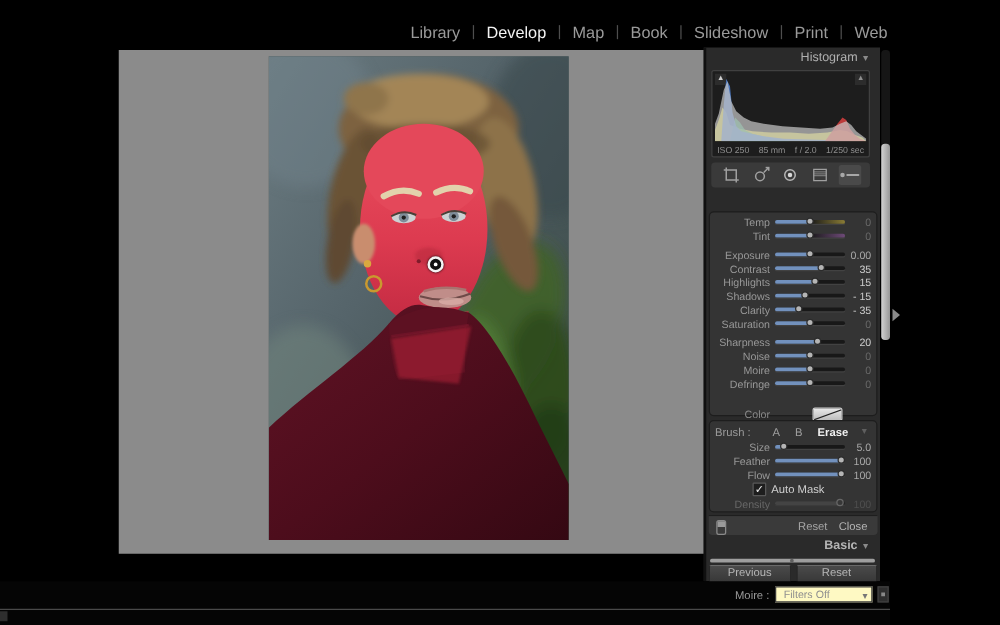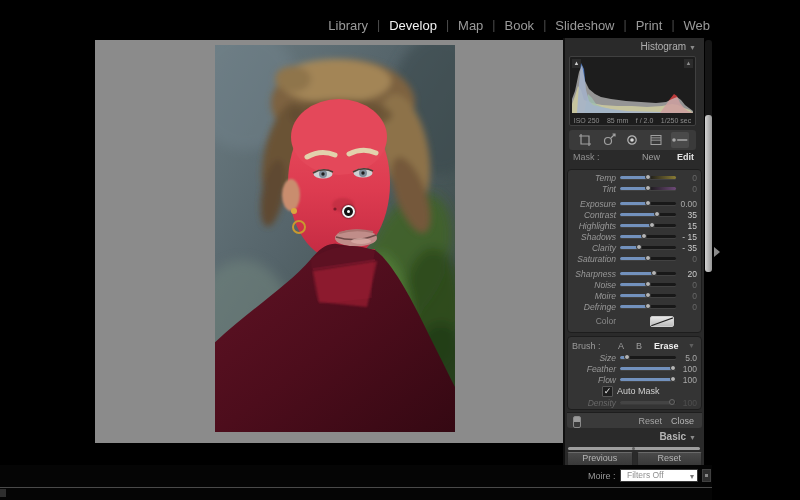--- a/index.html
+++ b/index.html
@@ -52,34 +52,34 @@
   .grow-head{display:flex;align-items:center;height:13px;font-size:9px;position:relative;}
   .gh-label{color:#9a9a9a;}
   .gh-value{color:#b8b8b8;margin-left:14px;}
   .gh-tri{position:absolute;right:2px;font-size:7px;color:#9a9a9a;}
   .gh-tri.dim{color:#5f5f5f;}
   .brush-modes{position:absolute;left:46px;display:flex;gap:12px;font-size:9px;}
   .bmode{color:#9f9f9f;}
   .bmode.sel{color:#f0f0f0;font-weight:bold;}
   .srow{display:flex;align-items:center;height:11px;}
   .srow.disabled{opacity:.5;}
-  .slab{width:44px;text-align:right;font-size:8.5px;color:#989898;flex:none;font-style:italic;}
+  .slab{width:44px;text-align:right;font-size:8.5px;color:#989898;flex:none;}
   .strack{position:relative;width:56px;height:3px;margin:0 4px;background:#181818;border-radius:2px;
     box-shadow:0 1px 0 rgba(255,255,255,.07);flex:none;}
   .strack.temp{background:linear-gradient(to right,#181818 50%,#8a7c35 100%);}
   .strack.tint{background:linear-gradient(to right,#181818 50%,#6e4a78 100%);}
   .sfill{position:absolute;left:0;top:0;height:3px;background:#7291bd;border-radius:2px;}
   .sthumb{position:absolute;top:-2px;width:6px;height:6px;margin-left:-3px;border-radius:50%;
     background:#b5b5b5;border:1px solid #2c2c2c;box-sizing:border-box;}
   .sthumb.hollow{background:#3a3a3a;border-color:#9a9a9a;}
   .sval{flex:1;text-align:right;font-size:8.5px;color:#a8a8a8;}
   .sval.dim{color:#686868;}
   .sval.bright{color:#cccccc;}
   .sgap{height:4px;}
-  .color-row{display:flex;align-items:center;height:14px;margin-top:2px;}
+  .color-row{display:flex;align-items:center;height:14px;margin-top:12px;}
   .color-label{width:44px;text-align:right;font-size:8.5px;color:#8a8a8a;}
   .swatch{margin-left:34px;width:22px;height:9px;border:1px solid #cfcfcf;border-radius:2px;
     background:linear-gradient(#e8e8e8,#bdbdbd);position:relative;overflow:hidden;}
   .swatch::after{content:"";position:absolute;left:-2px;top:4px;width:28px;height:1px;background:#222;
     transform:rotate(-20deg);}
   .automask-row{display:flex;align-items:center;height:12px;padding-left:30px;}
   .cbx{width:9px;height:9px;background:#1e1e1e;border:1px solid #585858;border-radius:1px;
     color:#e8e8e8;font-size:9px;line-height:8px;text-align:center;margin-right:4px;}
   .am-label{font-size:9px;color:#cfcfcf;}
   .panel-footer{position:absolute;left:2px;top:374px;width:135px;height:16px;background:#3a3a3a;
@@ -96,21 +96,21 @@
     border-top-color:#6a6a6a;border-radius:2px;color:#b5b5b5;font-size:9px;line-height:11px;text-align:center;}
   
   .vtrack{position:absolute;left:705px;top:40px;width:7px;height:232px;background:#161616;border-radius:3px;}
   .vthumb{position:absolute;left:705px;top:115px;width:7px;height:157px;border-radius:3px;
     background:linear-gradient(90deg,#d2d2d2,#969696);}
   .collapse-arrow{position:absolute;left:714px;top:247px;width:0;height:0;
     border-left:6px solid #8a8a8a;border-top:5px solid transparent;border-bottom:5px solid transparent;}
   
   .filmstrip{position:absolute;left:0;top:465px;width:712px;height:35px;background:#050505;}
   .filter-label{position:absolute;left:588px;top:6px;font-size:9px;color:#9a9a9a;}
-  .filter-dd{position:absolute;left:620px;top:4px;width:78px;height:13px;background:#ffffff;
+  .filter-dd{position:absolute;left:620px;top:4px;width:78px;height:13px;background:#fef9c3;
     border:1px solid #3a3a3a;box-sizing:border-box;font-size:8.5px;color:#8f8f8f;line-height:11px;
     padding-left:6px;}
   .filter-dd .dd-icon{position:absolute;right:3px;top:1px;font-size:8px;color:#777;}
   .lock-box{position:absolute;left:702px;top:4px;width:9px;height:13px;background:#2e2e2e;
     border:1px solid #404040;box-sizing:border-box;}
   .lock-box::after{content:"";position:absolute;left:2px;top:4px;width:3px;height:3px;background:#888;}
   .film-divider{position:absolute;left:0;top:22px;width:712px;height:1px;background:#4a4a4a;}
   .film-nub{position:absolute;left:0;top:24px;width:6px;height:8px;background:#2e2e2e;}
 </style>
 </head>
@@ -277,25 +277,20 @@
           </svg>
         </span>
       <span class="tool active">
         <svg width="24" height="14" viewBox="0 0 24 14" fill="#a8a8a8">
             <circle cx="4" cy="7" r="2.4"></circle>
             <rect x="8" y="6" width="14" height="2" rx="1"></rect>
           </svg>
         </span>
     </div>
 
-    <div class="mask-row">
-      <span class="mask-label">Mask :</span>
-      <span class="mask-new">New</span>
-      <span class="mask-edit">Edit</span>
-    </div>
 
     <div class="group-box effect-box">
       <div id="effect-sliders">
           <div class="srow">
             <span class="slab">Temp</span>
             <div class="strack temp">
               <div class="sfill" style="width: 50%;"></div>
               <div class="sthumb" style="left: 50%;"></div>
             </div>
             <span class="sval dim">0</span>

